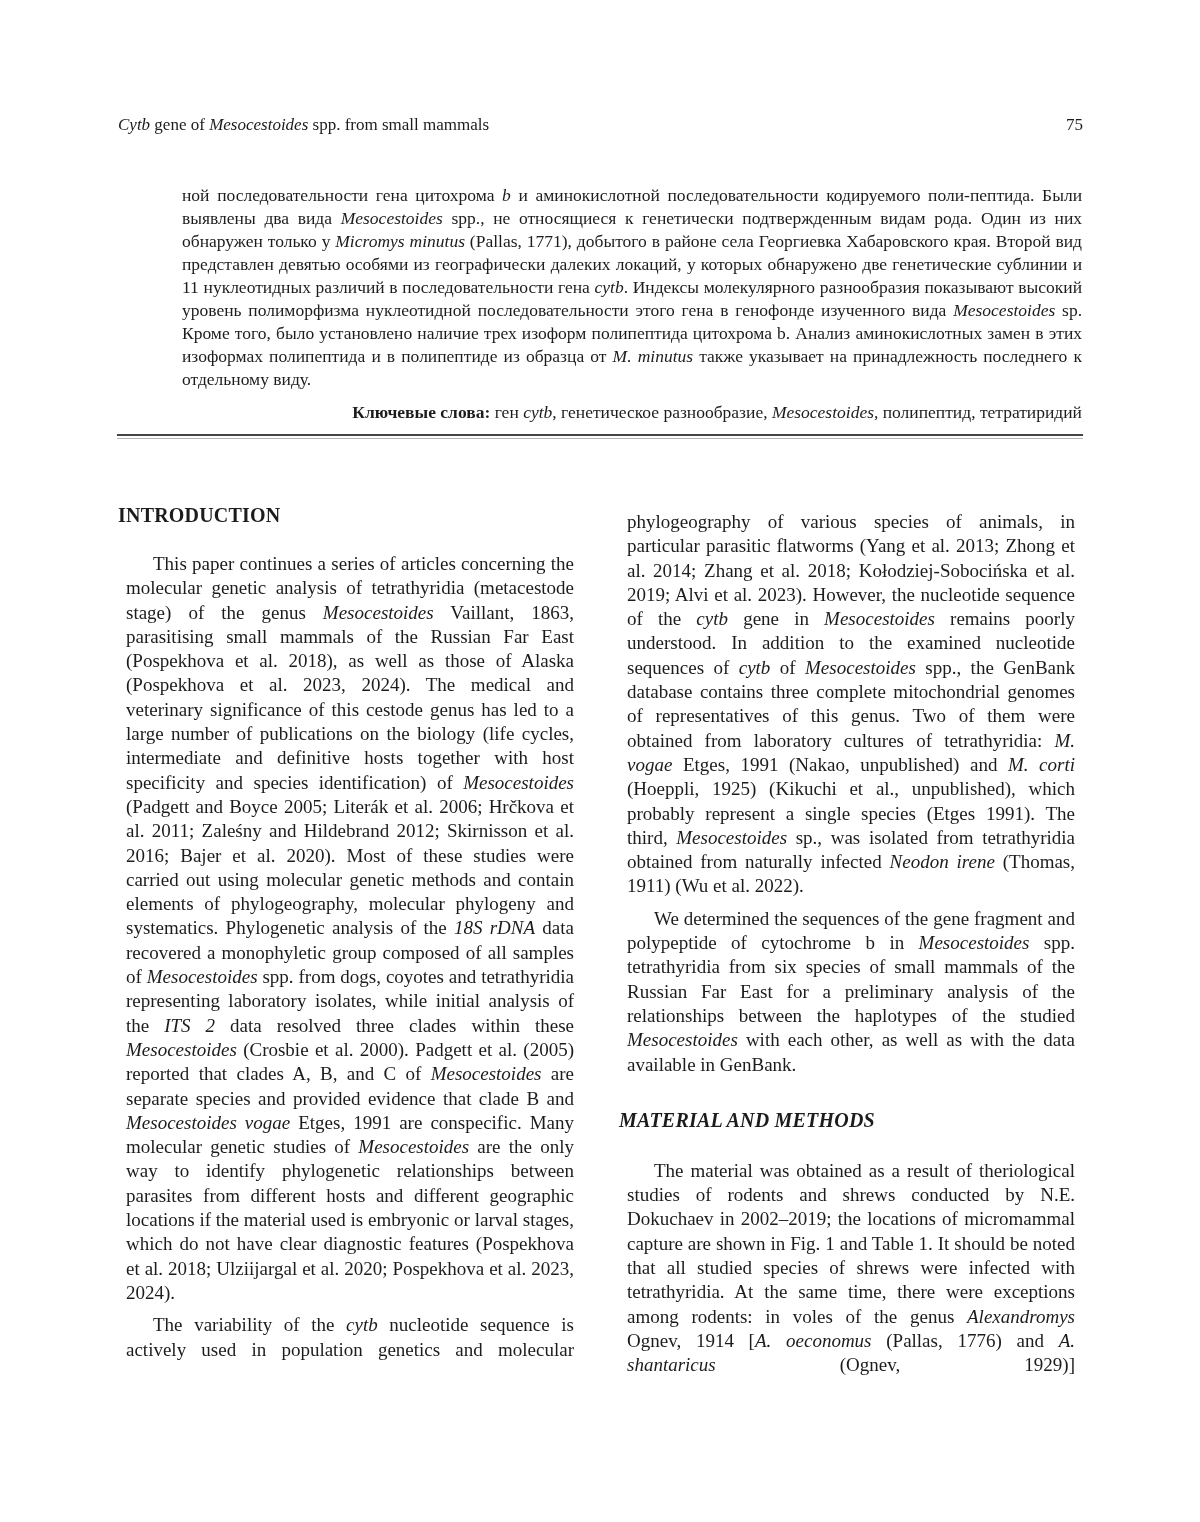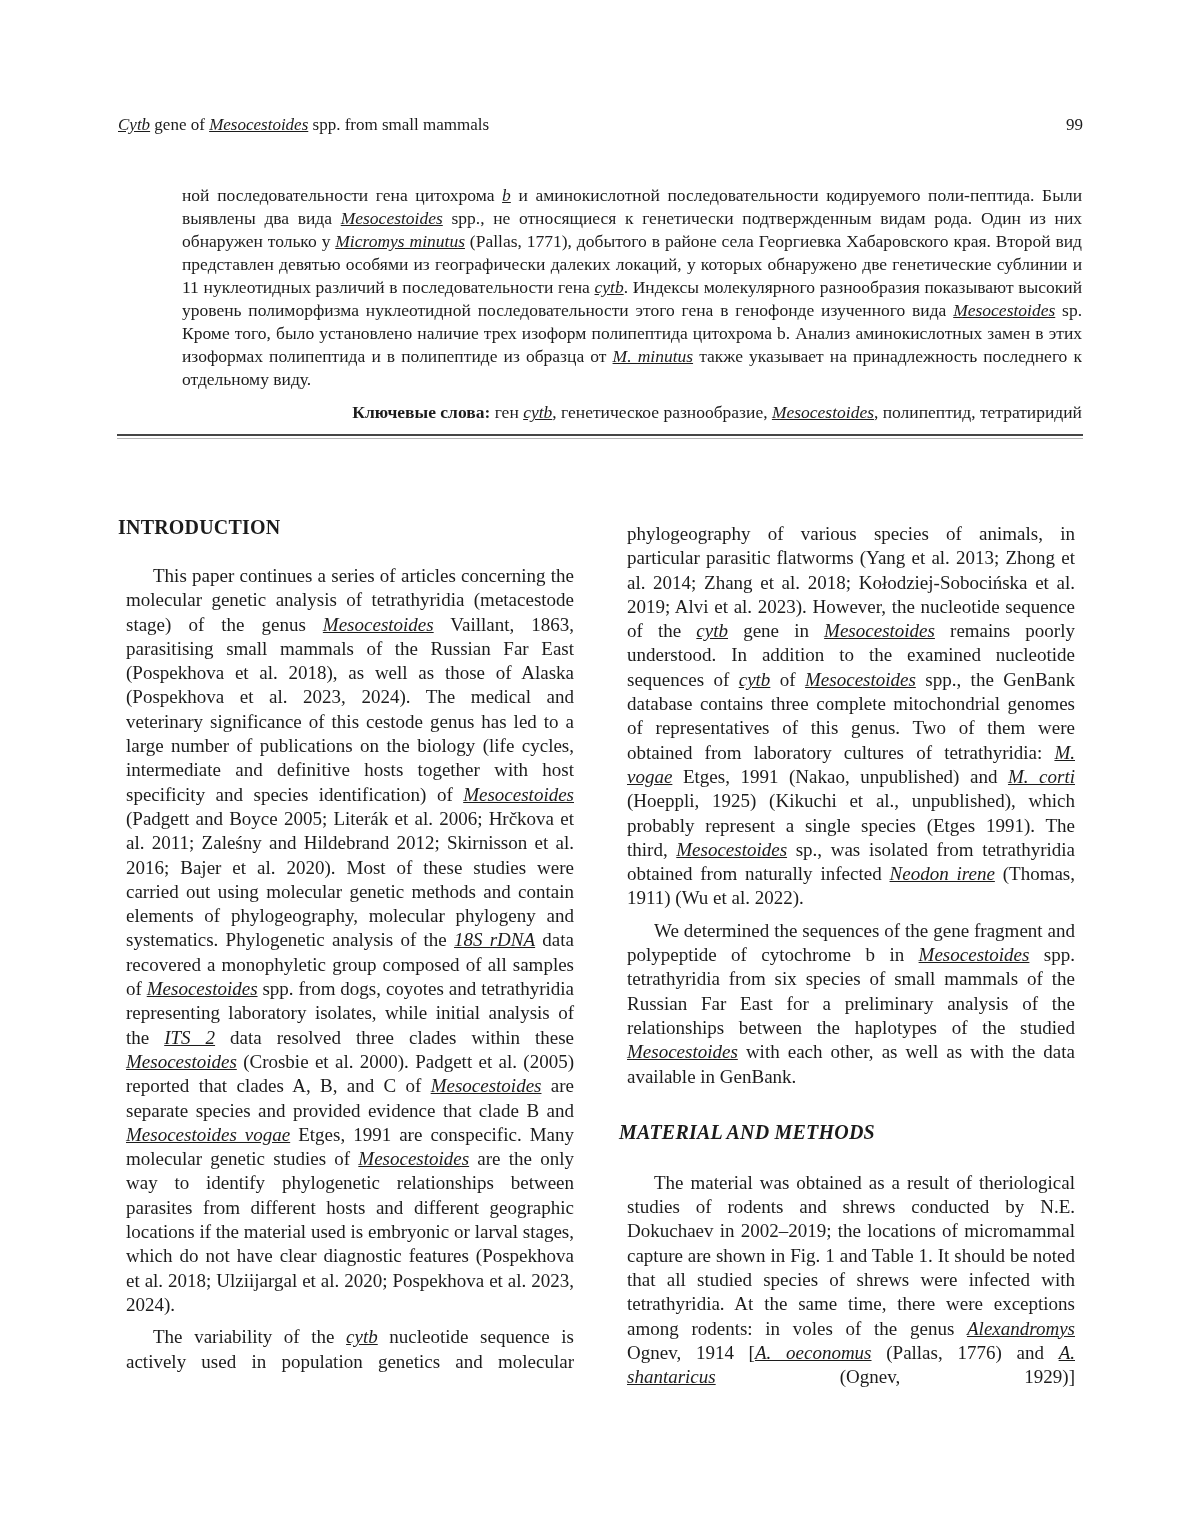--- a/index.html
+++ b/index.html
@@ -52,21 +52,21 @@
     left: 117px;
     width: 966px;
     height: 2px;
     border-top: 2px solid #454545;
     border-bottom: 1px solid #b5b5b5;
     box-sizing: content-box;
   }
   
   .columns {
     position: absolute;
-    top: 514px;
+    top: 502px;
     left: 118px;
     width: 965px;
     display: flex;
     gap: 37px;
   }
   .col {
     width: 464px;
     font-size: 19px;
     line-height: 24.3px;
     text-align: justify;
@@ -79,31 +79,31 @@
     font-weight: bold;
     line-height: 26px;
     margin: 0 0 24px 0;
     text-align: left;
     letter-spacing: 0.2px;
   }
   .sec-heading.methods {
     margin: 30px 0 26px 0;
     font-style: italic;
   }
-  i, em { font-style: italic; text-decoration: underline; }
+  i, em { font-style: italic; }
   b, strong { font-weight: bold; }
 </style>
 </head>
 <body>
 
 <div class="page">
 
   <div class="running-head">
     <span class="rh-title"><i>Cytb</i> gene of <i>Mesocestoides</i> spp. from small mammals</span>
-    <span class="rh-page">99</span>
+    <span class="rh-page">75</span>
   </div>
 
   <div class="abstract" lang="ru">
     <p>ной последовательности гена цитохрома <i>b</i> и аминокислотной последовательности кодируемого поли-пептида. Были выявлены два вида <i>Mesocestoides</i> spp., не относящиеся к генетически подтвержденным видам рода. Один из них обнаружен только у <i>Micromys minutus</i> (Pallas, 1771), добытого в районе села Георгиевка Хабаровского края. Второй вид представлен девятью особями из географически далеких локаций, у которых обнаружено две генетические сублинии и 11 нуклеотидных различий в последовательности гена <i>cytb</i>. Индексы молекулярного разнообразия показывают высокий уровень полиморфизма нуклеотидной последовательности этого гена в генофонде изученного вида <i>Mesocestoides</i> sp. Кроме того, было установлено наличие трех изоформ полипептида цитохрома b. Анализ аминокислотных замен в этих изоформах полипептида и в полипептиде из образца от <i>M. minutus</i> также указывает на принадлежность последнего к отдельному виду.</p>
     <p class="keywords"><b>Ключевые слова:</b> ген <i>cytb</i>, генетическое разнообразие, <i>Mesocestoides</i>, полипептид, тетратиридий</p>
   </div>
 
   <div class="rule"></div>
 
   <div class="columns">

